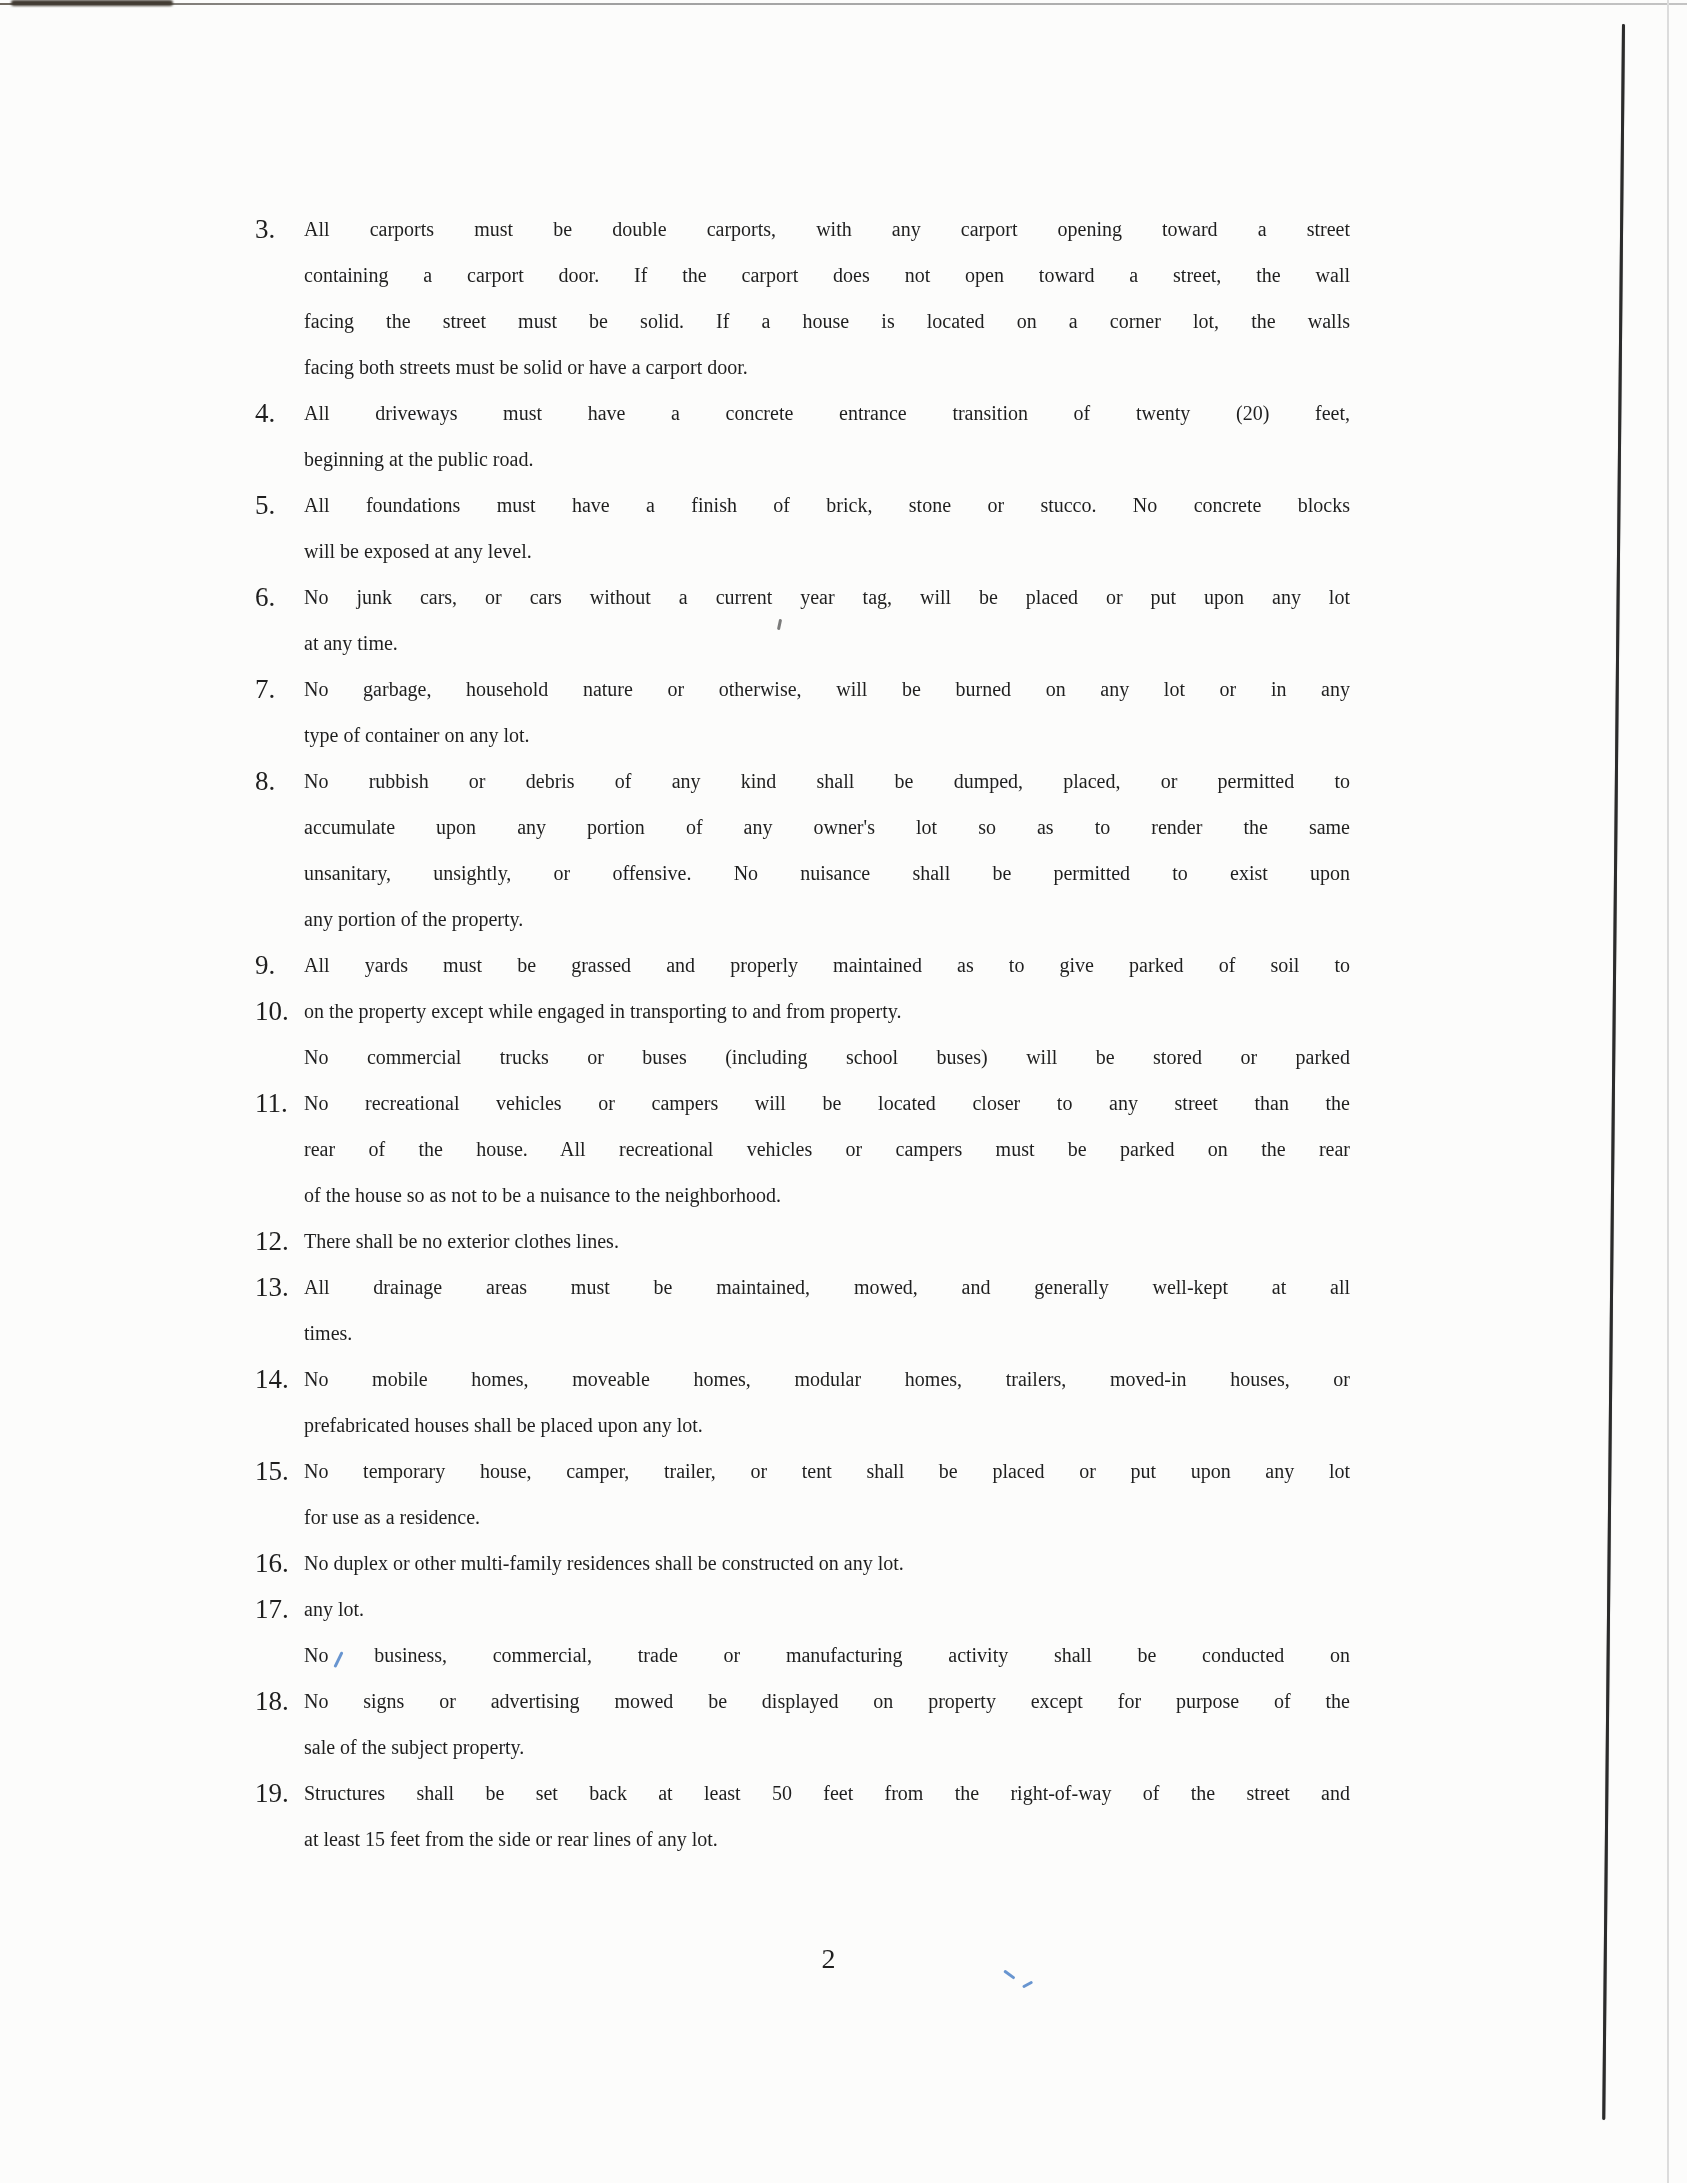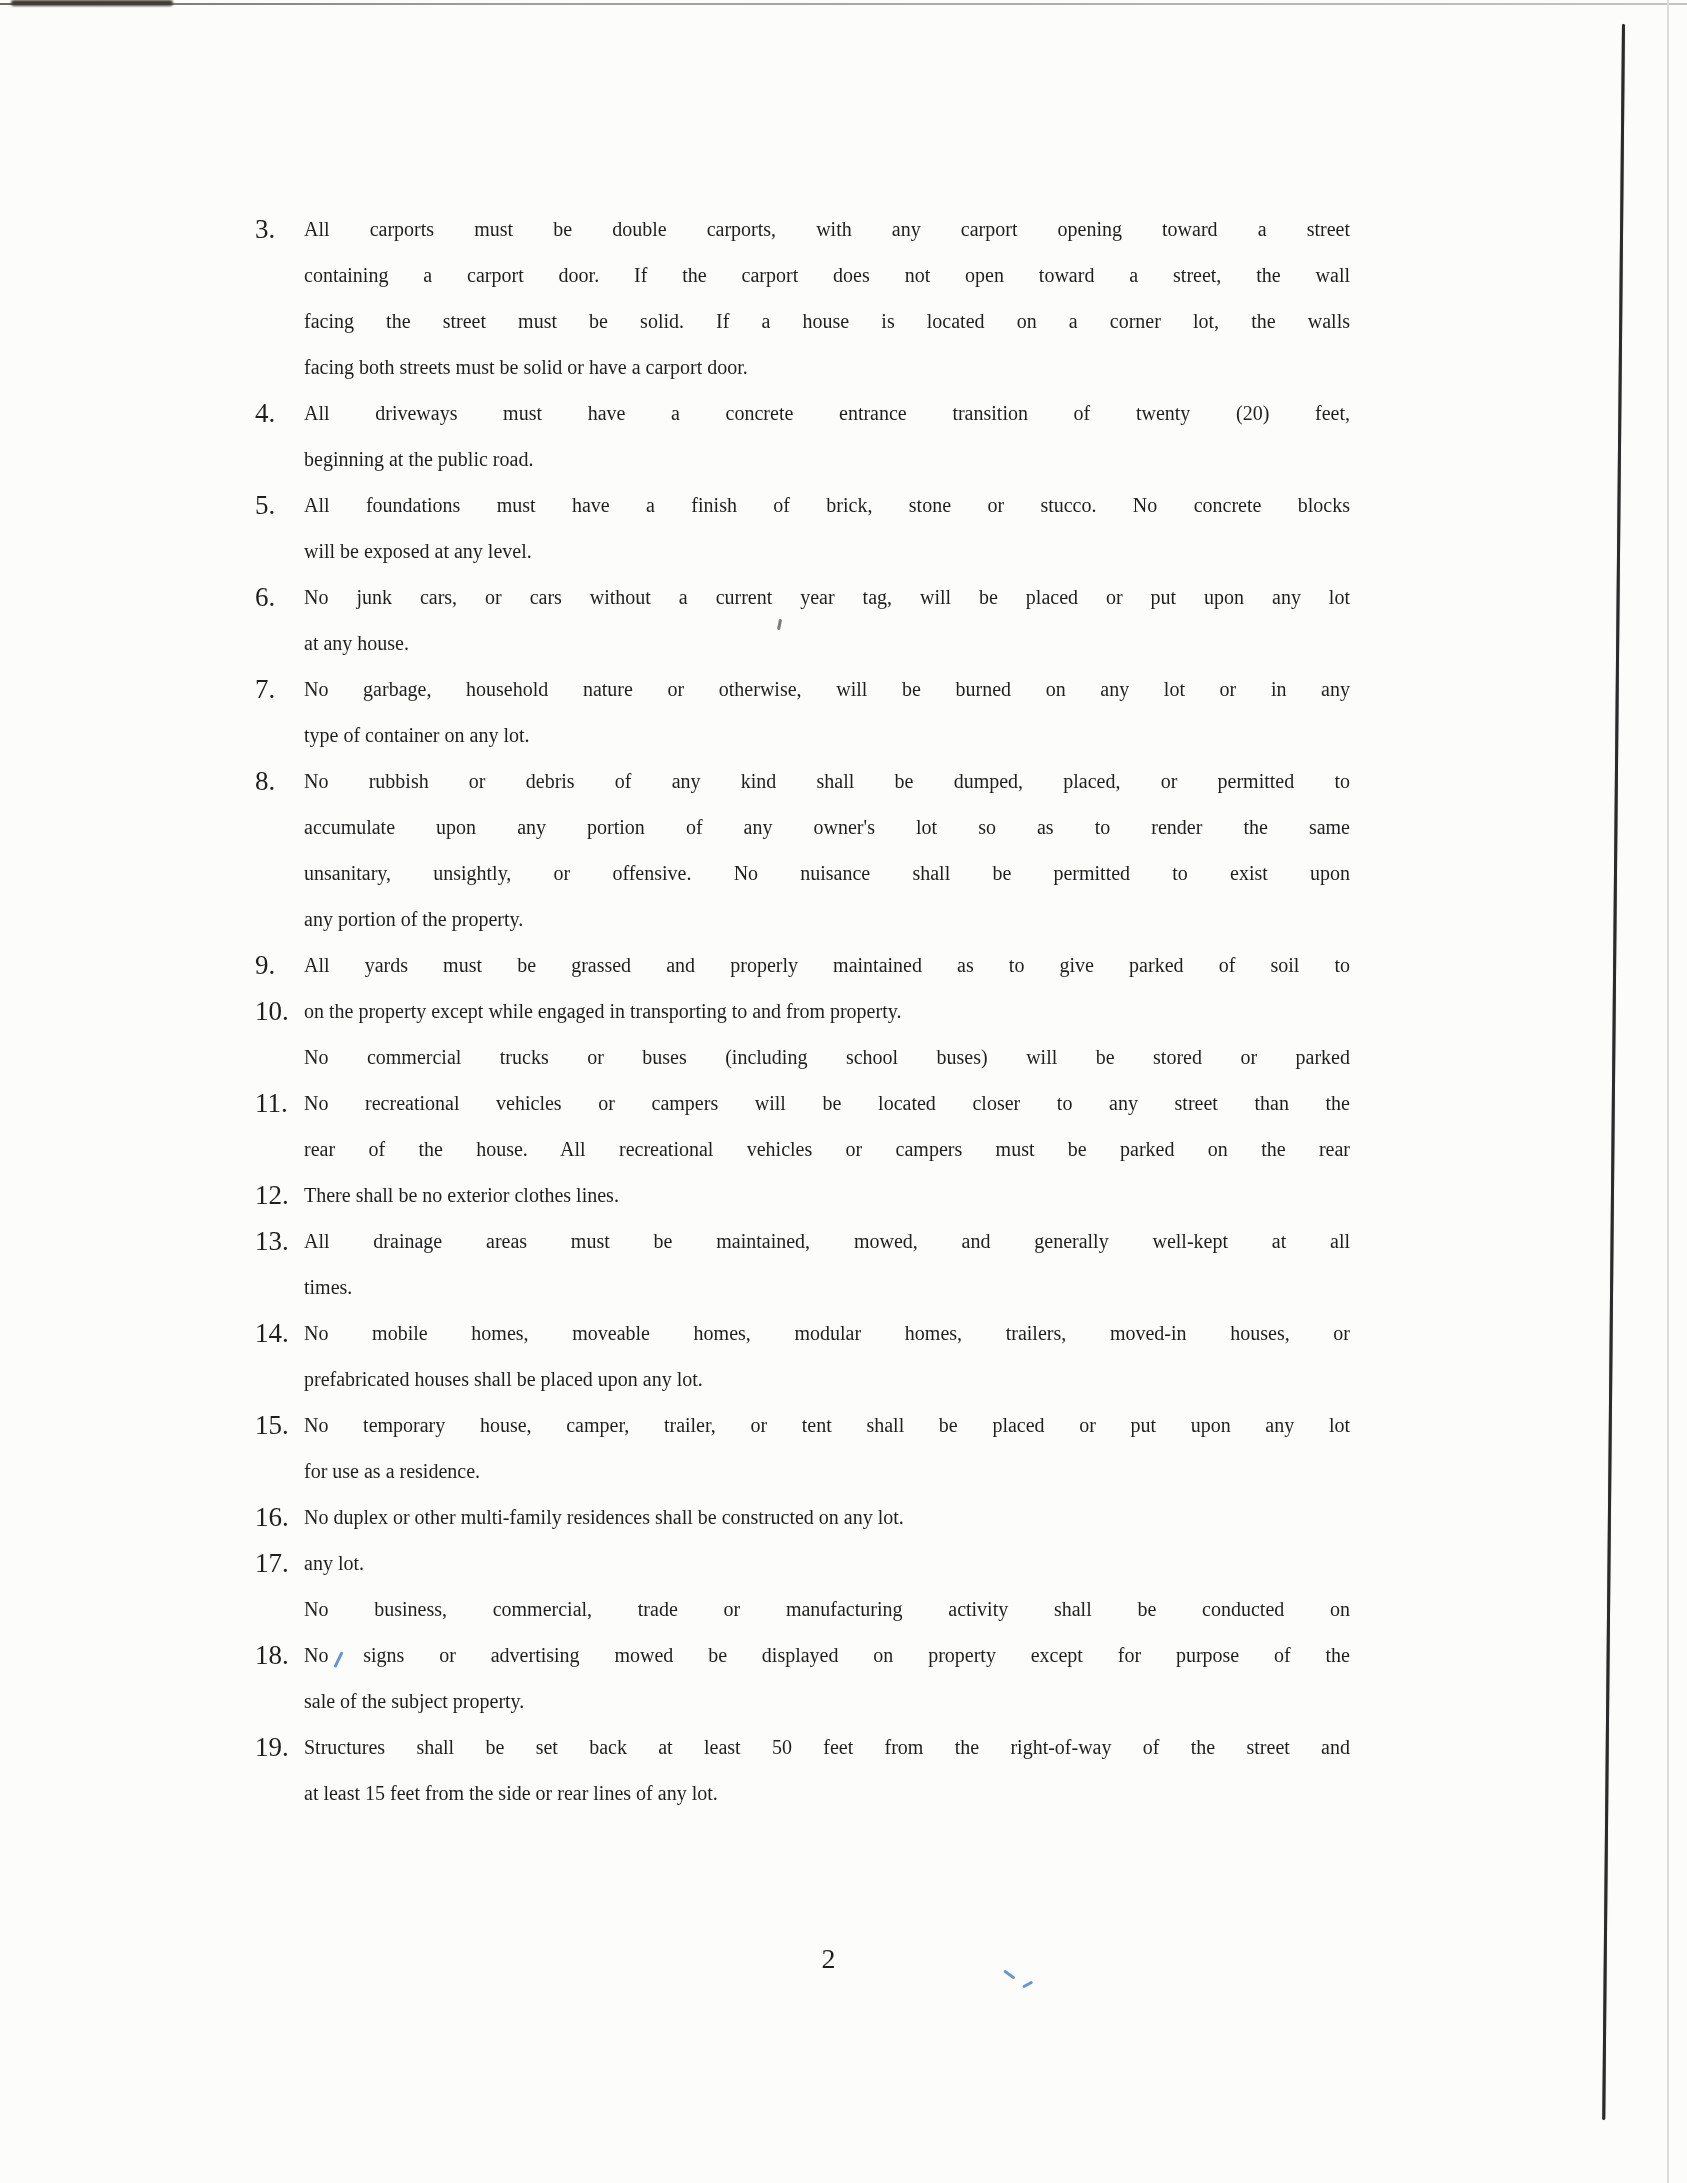--- a/index.html
+++ b/index.html
@@ -94,21 +94,21 @@
         <div class="num">5.</div>
         <div class="lines">
           <div class="line j">All foundations must have a finish of brick, stone or stucco. No concrete blocks</div>
           <div class="line">will be exposed at any level.</div>
         </div>
       </div>
       <div class="item">
         <div class="num">6.</div>
         <div class="lines">
           <div class="line j">No junk cars, or cars without a current year tag, will be placed or put upon any lot</div>
-          <div class="line">at any house.</div>
+          <div class="line">at any time.</div>
         </div>
       </div>
       <div class="item">
         <div class="num">7.</div>
         <div class="lines">
           <div class="line j">No garbage, household nature or otherwise, will be burned on any lot or in any</div>
           <div class="line">type of container on any lot.</div>
         </div>
       </div>
       <div class="item">
@@ -131,20 +131,21 @@
         <div class="lines">
           <div class="line">on the property except while engaged in transporting to and from property.</div>
           <div class="line j">No commercial trucks or buses (including school buses) will be stored or parked</div>
         </div>
       </div>
       <div class="item">
         <div class="num">11.</div>
         <div class="lines">
           <div class="line j">No recreational vehicles or campers will be located closer to any street than the</div>
           <div class="line j">rear of the house.  All recreational vehicles or campers must be parked on the rear</div>
+          <div class="line">of the house so as not to be a nuisance to the neighborhood.</div>
         </div>
       </div>
       <div class="item">
         <div class="num">12.</div>
         <div class="lines">
           <div class="line">There shall be no exterior clothes lines.</div>
         </div>
       </div>
       <div class="item">
         <div class="num">13.</div>

